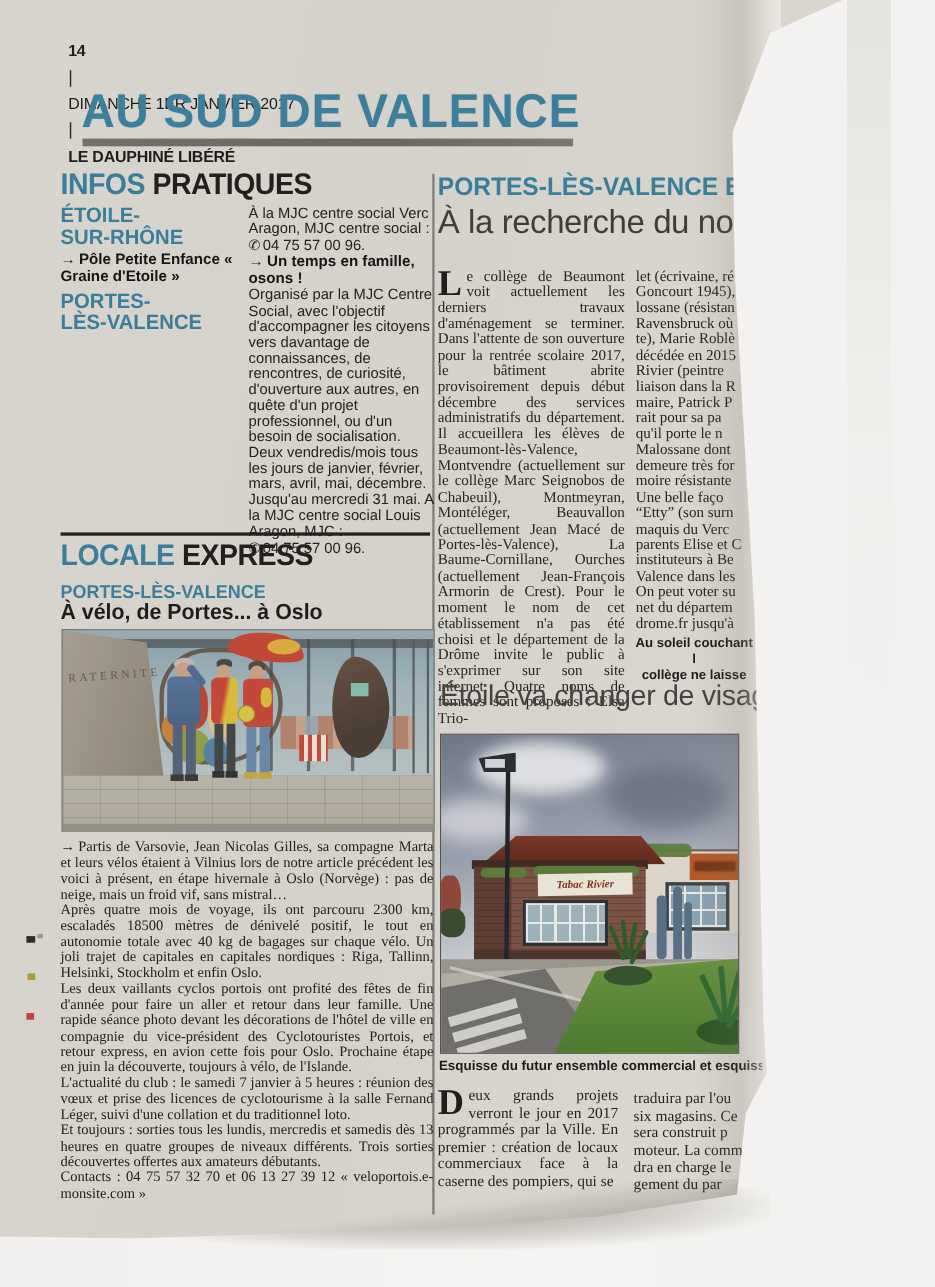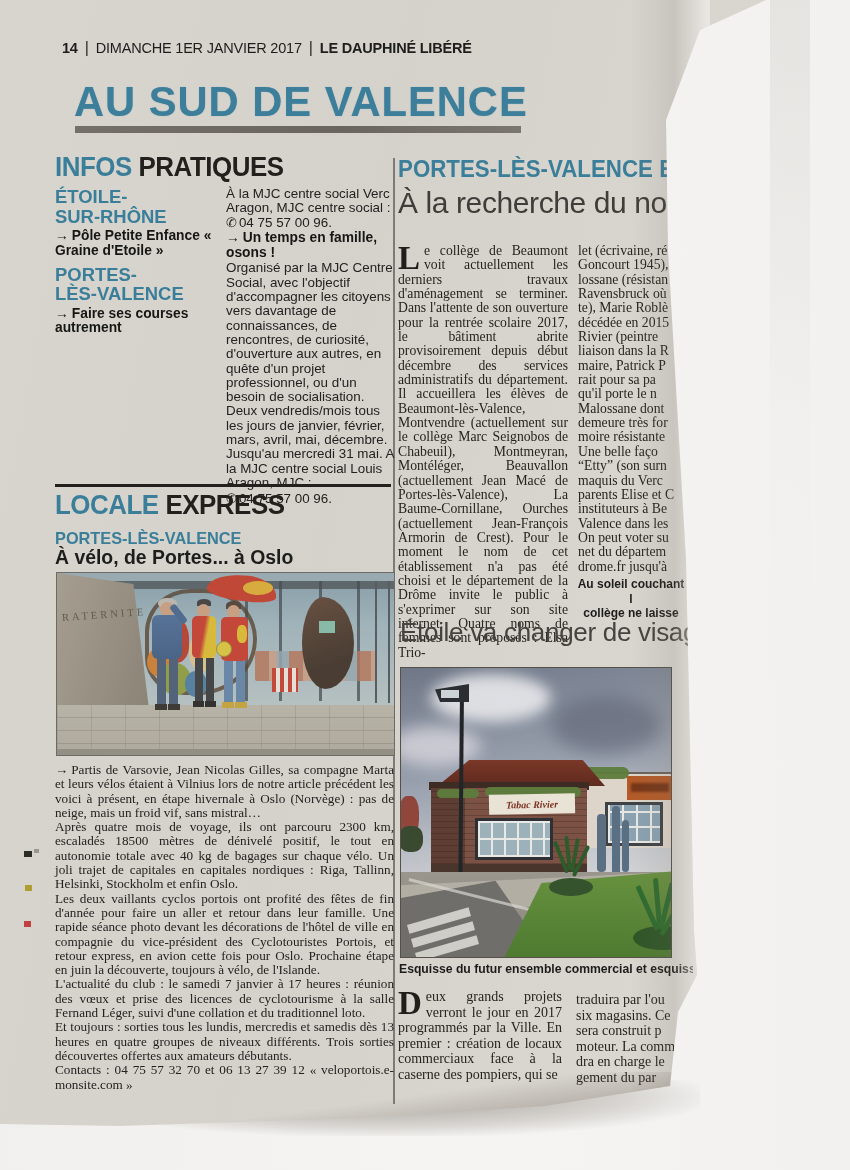--- a/index.html
+++ b/index.html
@@ -15,21 +15,21 @@
   
   .paper { inset:0; background:linear-gradient(100deg,#d8d5cf 0%,#d5d2cc 40%,#d9d6d0 72%,#dedbd5 100%);
            clip-path:polygon(0 0,766px 0,700px 30px,666px 120px,668px 250px,686px 560px,694px 930px,697px 975px,678px 1012px,670px 1086px,545px 1106px,360px 1118px,120px 1126px,0 1124px); }
   .paper-edge-r { left:630px; top:0; width:80px; height:1130px; background:linear-gradient(90deg,transparent,rgba(120,112,100,.16) 55%,rgba(238,236,232,.75) 96%); }
   .paper-edge-b { left:0; top:1072px; width:710px; height:56px; background:linear-gradient(172deg,transparent 52%,rgba(90,76,62,.30) 76%,rgba(62,52,42,.55) 93%); }
 
   
   .cond { transform-origin:left top; }
   .teal { color:#3a7e99; }
   .ink { color:#21201c; }
-  .masthead { left:62px; top:39px; font-size:14.5px; letter-spacing:-0.2px; color:#1d1d1b; display:flex; align-items:baseline; gap:7px; white-space:nowrap; }
+  .masthead { left:62px; top:39px; font-size:14.5px; letter-spacing:-0.2px; color:#1d1d1b; display:flex; align-items:baseline; gap:7px; white-space:nowrap;flex-direction:column; }
   .masthead b { font-weight:700; }
   .masthead .sep { font-weight:400; color:#2a2a28; font-size:16px; }
   .section-title { left:74px; top:77px; font-size:43px; font-weight:800; letter-spacing:1px; color:#3d7f9a; transform:scaleX(.97); white-space:nowrap; text-shadow:0 0 1px rgba(61,127,154,.5); }
   .title-bar { left:75px; top:126px; width:446px; height:7px; background:linear-gradient(90deg,#746f68,#6a655e 60%,#7b766f); }
 
   .h-express { font-size:27px; font-weight:800; letter-spacing:-0.5px; white-space:nowrap; transform:scaleX(.96); }
   .kicker-s { font-size:17px; font-weight:800; color:#3a7e99; transform:scaleX(.96); white-space:nowrap; letter-spacing:0; }
 
   .col-rule { left:393px; top:158px; width:2px; height:946px; background:rgba(95,93,88,.75); }
   .rule-black { left:55px; top:484px; width:336px; height:3px; background:#22211d; }
@@ -160,21 +160,20 @@
     <span class="teal">INFOS</span>
     <span class="ink">PRATIQUES</span>
   </div>
 
   <div class="abs ip-col" style="left:55px; top:187px; width:168px;">
     <div class="ip-h">ÉTOILE-
 SUR-RHÔNE</div>
     <div class="ip-b"><span class="arrow">→</span><span>Pôle Petite Enfance « Graine d'Etoile »</span></div>
     <div class="ip-h" style="margin-top:6px;">PORTES-
 LÈS-VALENCE</div>
-    <div class="ip-b"><span class="arrow">→</span><span>Faire ses courses autrement</span></div>
   </div>
 
   <div class="abs ip-col" style="left:226px; top:187px; width:168px;">
     <div>À la MJC centre social Verc Aragon, MJC centre social :</div>
     <div><span class="phone">✆</span><span>04 75 57 00 96.</span></div>
     <div class="ip-b"><span class="arrow">→</span><span>Un temps en famille, osons !</span></div>
     <div class="ip-t">Organisé par la MJC Centre Social, avec l'objectif d'accompagner les citoyens vers davantage de connaissances, de rencontres, de curiosité, d'ouverture aux autres, en quête d'un projet professionnel, ou d'un besoin de socialisation. Deux vendredis/mois tous les jours de janvier, février, mars, avril, mai, décembre. Jusqu'au mercredi 31 mai. A la MJC centre social Louis Aragon, MJC :</div>
     <div><span class="phone">✆</span><span>04 75 57 00 96.</span></div>
   </div>
 
@@ -279,21 +278,21 @@
       <div style="left:165px; top:129px; width:12px; height:6px; background:#c2a135;"></div>
       <div style="left:178px; top:129px; width:12px; height:6px; background:#c2a135;"></div>
     </div>
     <div class="ph-tint"></div>
   </div>
 
   <div class="abs sans-body" style="left:55px; top:763px; width:339px;">
     <p><span class="arrow">→</span><span>Partis de Varsovie, Jean Nicolas Gilles, sa compagne Marta et leurs vélos étaient à Vilnius lors de notre article précédent les voici à présent, en étape hivernale à Oslo (Norvège) : pas de neige, mais un froid vif, sans mistral…</span></p>
     <p>Après quatre mois de voyage, ils ont parcouru 2300 km, escaladés 18500 mètres de dénivelé positif, le tout en autonomie totale avec 40 kg de bagages sur chaque vélo. Un joli trajet de capitales en capitales nordiques : Riga, Tallinn, Helsinki, Stockholm et enfin Oslo.</p>
     <p>Les deux vaillants cyclos portois ont profité des fêtes de fin d'année pour faire un aller et retour dans leur famille. Une rapide séance photo devant les décorations de l'hôtel de ville en compagnie du vice-président des Cyclotouristes Portois, et retour express, en avion cette fois pour Oslo. Prochaine étape en juin la découverte, toujours à vélo, de l'Islande.</p>
-    <p>L'actualité du club : le samedi 7 janvier à 17 heures : réunion des vœux et prise des licences de cyclotourisme à la salle Fernand Léger, suivi d'une collation et du traditionnel loto.</p>
+    <p>L'actualité du club : le samedi 7 janvier à 5 heures : réunion des vœux et prise des licences de cyclotourisme à la salle Fernand Léger, suivi d'une collation et du traditionnel loto.</p>
     <p>Et toujours : sorties tous les lundis, mercredis et samedis dès 13 heures en quatre groupes de niveaux différents. Trois sorties découvertes offertes aux amateurs débutants.</p>
     <p>Contacts : 04 75 57 32 70 et 06 13 27 39 12 « veloportois.e-monsite.com »</p>
   </div>
 
   <div class="abs et-head">Étoile va changer de visag</div>
 
   <div class="abs render">
     <div class="r-sky"></div>
     <div class="r-cloud1"></div>
     <div class="r-cloud2"></div>

